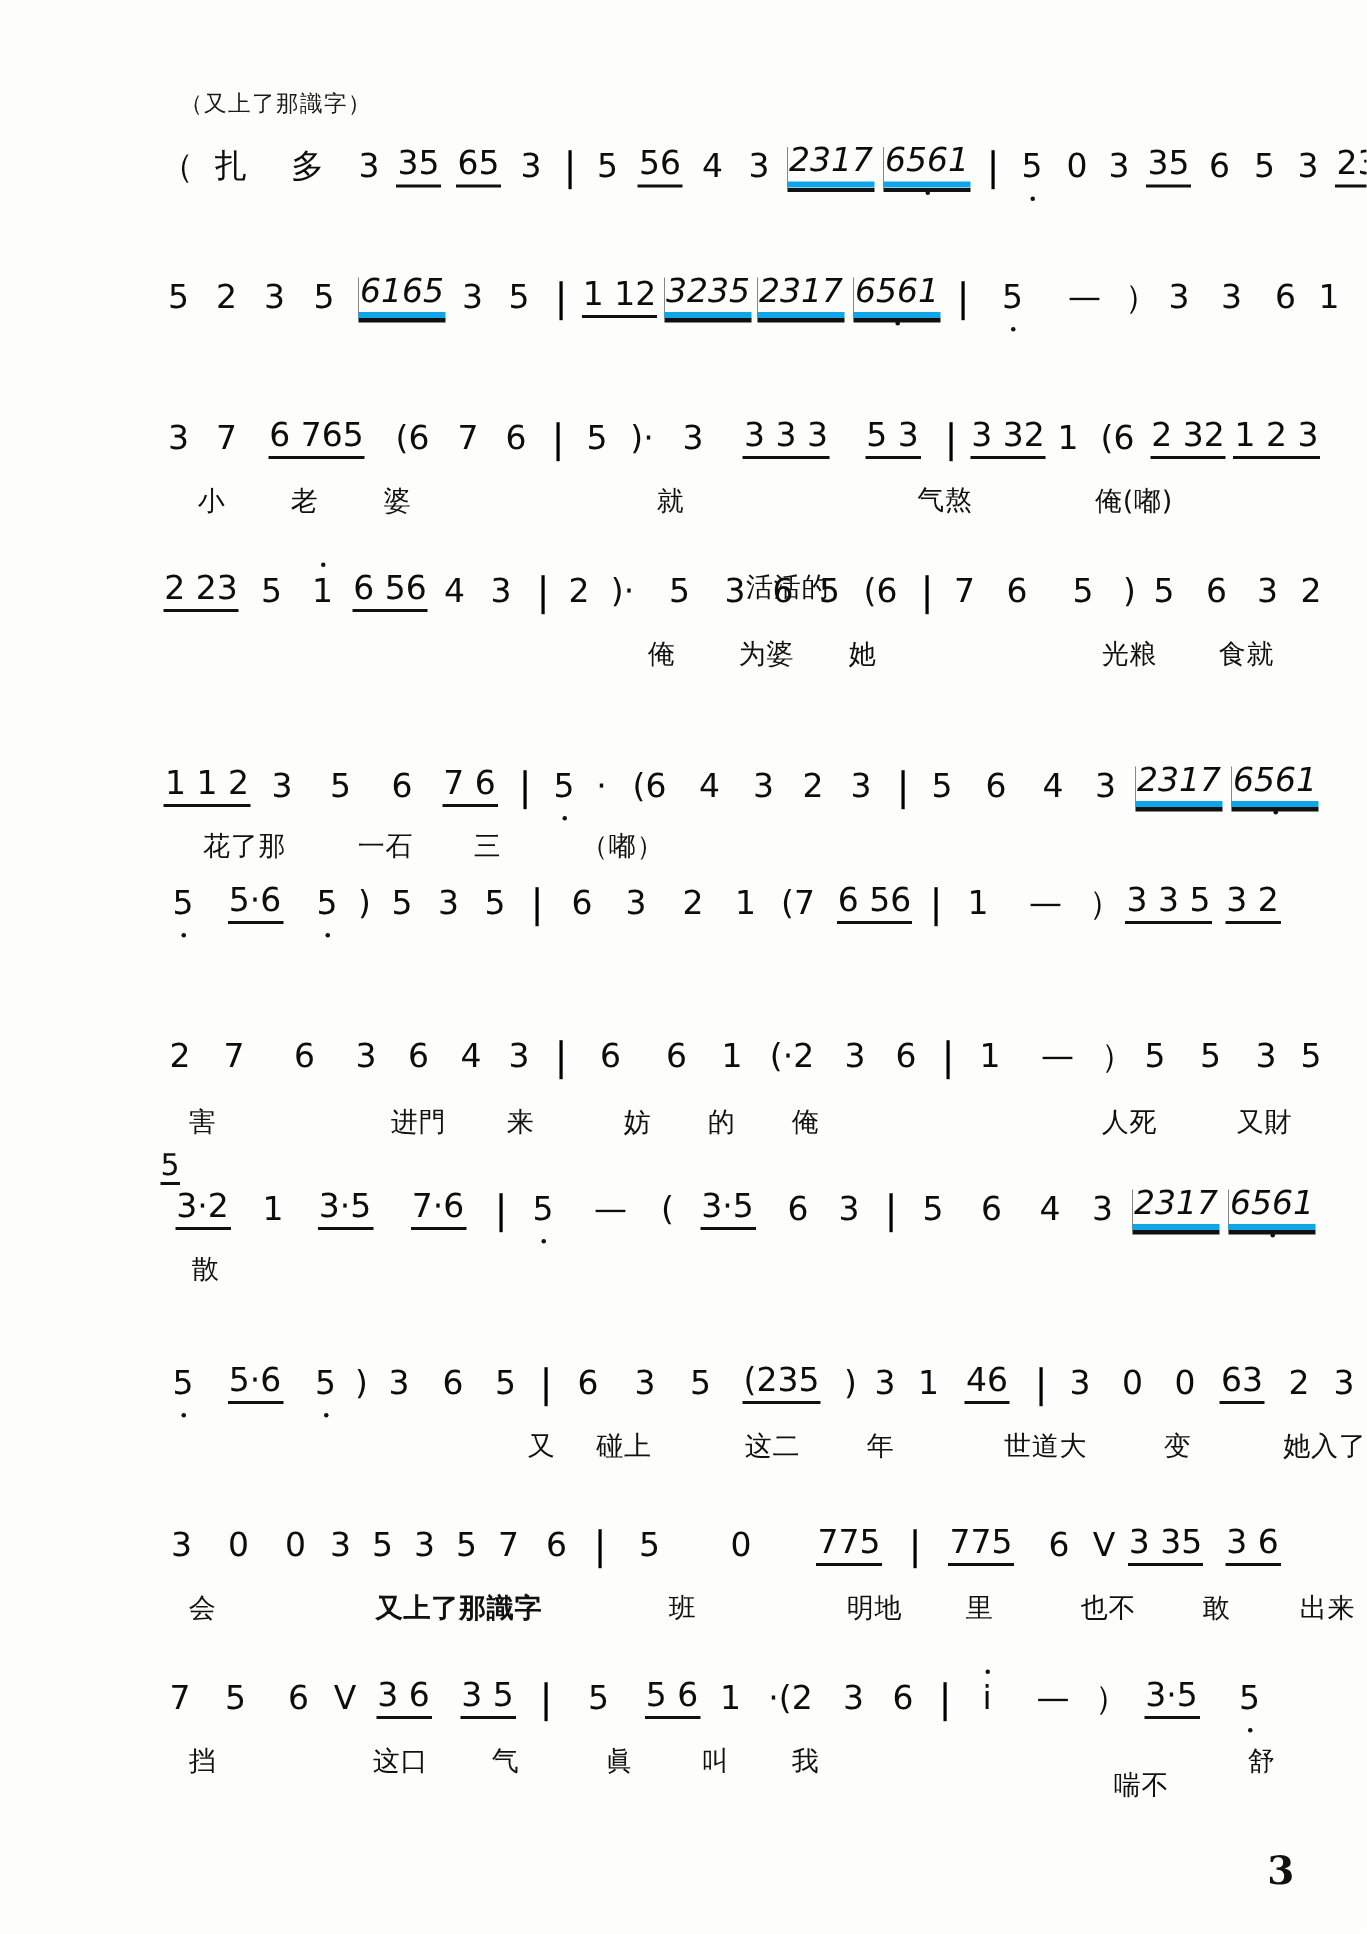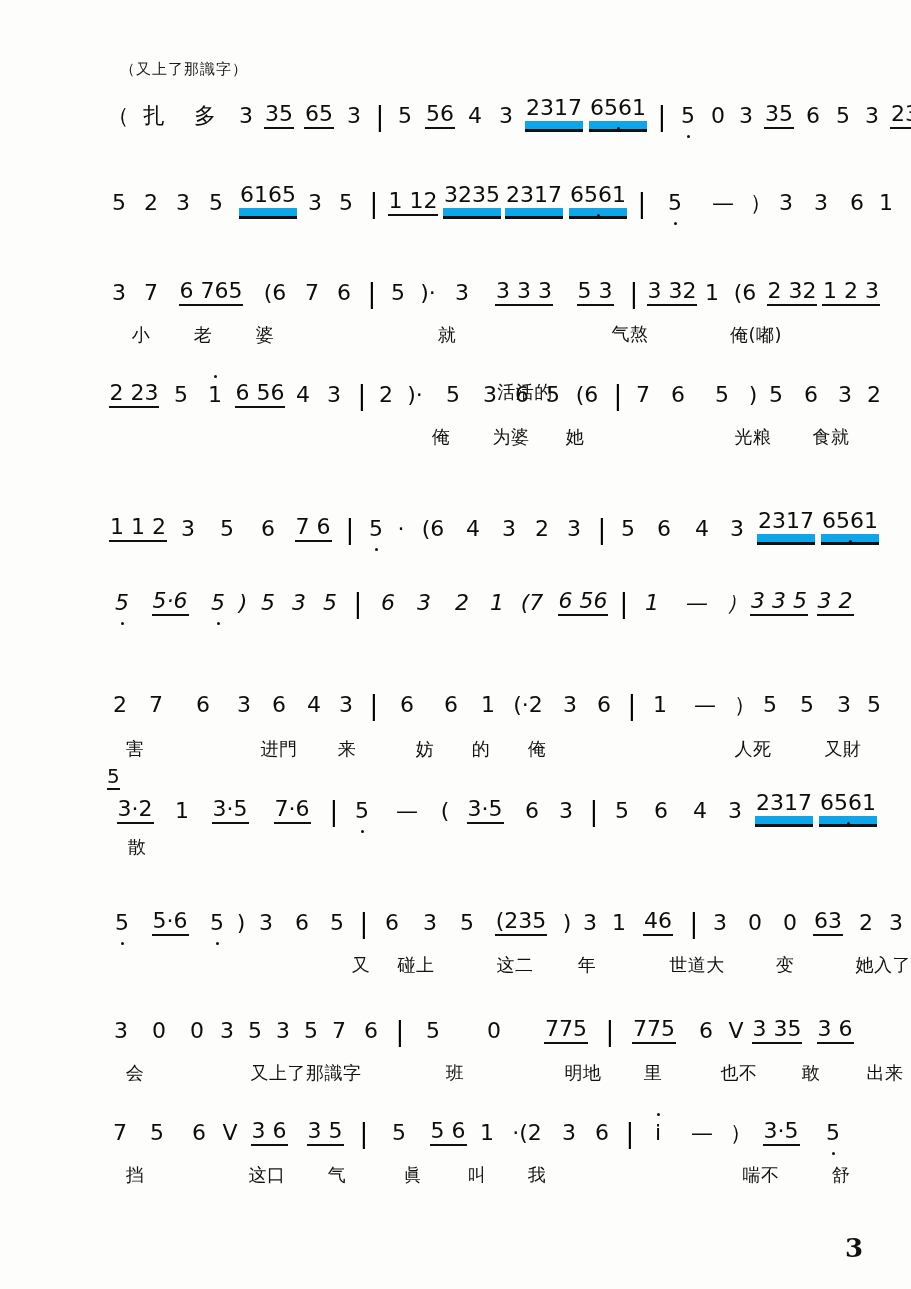--- a/index.html
+++ b/index.html
@@ -64,21 +64,21 @@
     font-weight: 400;
     color: #000;
   }
   .cell .glyph {
     display: inline-block;
     position: relative;
     padding: 0 1px;
   }
   
   .u1 { border-bottom: 2px solid #111; padding-bottom: 1px; }
-  .u2 { box-shadow: 0 3px 0 0 #111; border-bottom: 8px solid #0ea5e9; padding-bottom: 1px; }
+  .u2 { box-shadow: 0 3px 0 0 #111; border-bottom: 4px solid #0ea5e9; padding-bottom: 1px; font-style: italic; }
   
   .dotb::after {
     content: "";
     position: absolute;
     left: 50%;
     bottom: -9px;
     width: 3px;
     height: 3px;
     margin-left: -1.5px;
     background: #111;
@@ -175,22 +175,28 @@
         <div class="lyr-row">
           <span class="lyr" style="position: absolute; left: 316px; width: 40px; top: 2px;">俺</span>
           <span class="lyr" style="position: absolute; left: 370px; width: 72px; top: 2px;">为婆</span>
           <span class="lyr" style="position: absolute; left: 450px; width: 40px; top: 2px;">她</span>
           <span class="lyr" style="position: absolute; left: 612px; width: 72px; top: 2px;">光粮</span>
           <span class="lyr" style="position: absolute; left: 690px; width: 72px; top: 2px;">食就</span>
         </div>
       </div>
       <div class="system" style="top: 508px;">
         <div class="notes-row"><span class="cell" style="width: 66px;"><span class="glyph u1">1 1 2</span></span><span class="cell" style="width: 34px;"><span class="glyph">3</span></span><span class="cell" style="width: 44px;"><span class="glyph">5</span></span><span class="cell" style="width: 38px;"><span class="glyph">6</span></span><span class="cell" style="width: 52px;"><span class="glyph u1">7 6</span></span><span class="cell bar" style="width: 22px;"><span class="glyph">|</span></span><span class="cell" style="width: 30px;"><span class="glyph dotb">5</span></span><span class="cell" style="width: 20px;"><span class="glyph">·</span></span><span class="cell" style="width: 44px;"><span class="glyph">(6</span></span><span class="cell" style="width: 36px;"><span class="glyph">4</span></span><span class="cell" style="width: 36px;"><span class="glyph">3</span></span><span class="cell" style="width: 30px;"><span class="glyph">2</span></span><span class="cell" style="width: 34px;"><span class="glyph">3</span></span><span class="cell bar" style="width: 22px;"><span class="glyph">|</span></span><span class="cell" style="width: 30px;"><span class="glyph">5</span></span><span class="cell" style="width: 42px;"><span class="glyph">6</span></span><span class="cell" style="width: 34px;"><span class="glyph">4</span></span><span class="cell" style="width: 36px;"><span class="glyph">3</span></span><span class="cell" style="width: 62px;"><span class="glyph u2">2317</span></span><span class="cell" style="width: 66px;"><span class="glyph u2 dotb">6561</span></span></div>
-      </div>
-      <div class="system" style="top: 588px; font-style: italic;">
+        <div class="lyr-row">
+          <span class="lyr" style="position: absolute; left: 8px; width: 100px; top: 2px;">花了那</span>
+          <span class="lyr" style="position: absolute; left: 116px; width: 72px; top: 2px;">一石</span>
+          <span class="lyr" style="position: absolute; left: 200px; width: 40px; top: 2px;">三</span>
+          <span class="lyr" style="position: absolute; left: 262px; width: 96px; top: 2px;">（嘟）</span>
+        </div>
+      </div>
+      <div class="system" style="top: 588px;">
         <div class="notes-row"><span class="cell" style="width: 34px;"><span class="glyph dotb">5</span></span><span class="cell" style="width: 62px;"><span class="glyph u1">5·6</span></span><span class="cell" style="width: 34px;"><span class="glyph dotb">5</span></span><span class="cell" style="width: 16px;"><span class="glyph">)</span></span><span class="cell" style="width: 34px;"><span class="glyph">5</span></span><span class="cell" style="width: 28px;"><span class="glyph">3</span></span><span class="cell" style="width: 34px;"><span class="glyph">5</span></span><span class="cell bar" style="width: 22px;"><span class="glyph">|</span></span><span class="cell" style="width: 38px;"><span class="glyph">6</span></span><span class="cell" style="width: 34px;"><span class="glyph">3</span></span><span class="cell" style="width: 42px;"><span class="glyph">2</span></span><span class="cell" style="width: 28px;"><span class="glyph">1</span></span><span class="cell" style="width: 42px;"><span class="glyph">(7</span></span><span class="cell" style="width: 60px;"><span class="glyph u1">6 56</span></span><span class="cell bar" style="width: 22px;"><span class="glyph">|</span></span><span class="cell" style="width: 34px;"><span class="glyph">1</span></span><span class="cell" style="width: 56px;"><span class="glyph">—</span></span><span class="cell" style="width: 22px;"><span class="glyph">）</span></span><span class="cell" style="width: 64px;"><span class="glyph u1">3 3 5</span></span><span class="cell" style="width: 48px;"><span class="glyph u1">3 2</span></span></div>
       </div>
       <div class="system" style="top: 692px;">
         <div class="notes-row"><span class="cell" style="width: 30px;"><span class="glyph">2</span></span><span class="cell" style="width: 42px;"><span class="glyph">7</span></span><span class="cell" style="width: 52px;"><span class="glyph">6</span></span><span class="cell" style="width: 30px;"><span class="glyph">3</span></span><span class="cell" style="width: 40px;"><span class="glyph">6</span></span><span class="cell" style="width: 30px;"><span class="glyph">4</span></span><span class="cell" style="width: 34px;"><span class="glyph">3</span></span><span class="cell bar" style="width: 22px;"><span class="glyph">|</span></span><span class="cell" style="width: 44px;"><span class="glyph">6</span></span><span class="cell" style="width: 44px;"><span class="glyph">6</span></span><span class="cell" style="width: 30px;"><span class="glyph">1</span></span><span class="cell" style="width: 50px;"><span class="glyph">(·2</span></span><span class="cell" style="width: 34px;"><span class="glyph">3</span></span><span class="cell" style="width: 34px;"><span class="glyph">6</span></span><span class="cell bar" style="width: 22px;"><span class="glyph">|</span></span><span class="cell" style="width: 34px;"><span class="glyph">1</span></span><span class="cell" style="width: 56px;"><span class="glyph">—</span></span><span class="cell" style="width: 22px;"><span class="glyph">）</span></span><span class="cell" style="width: 30px;"><span class="glyph">5</span></span><span class="cell" style="width: 44px;"><span class="glyph">5</span></span><span class="cell" style="width: 30px;"><span class="glyph">3</span></span><span class="cell" style="width: 30px;"><span class="glyph">5</span></span></div>
         <div class="lyr-row">
           <span class="lyr" style="position: absolute; left: 10px; width: 40px; top: 2px;">害</span>
           <span class="lyr" style="position: absolute; left: 136px; width: 76px; top: 2px;">进門</span>
           <span class="lyr" style="position: absolute; left: 222px; width: 40px; top: 2px;">来</span>
           <span class="lyr" style="position: absolute; left: 300px; width: 40px; top: 2px;">妨</span>
           <span class="lyr" style="position: absolute; left: 356px; width: 40px; top: 2px;">的</span>
@@ -215,39 +221,39 @@
           <span class="lyr" style="position: absolute; left: 462px; width: 40px; top: 2px;">年</span>
           <span class="lyr" style="position: absolute; left: 540px; width: 104px; top: 2px;">世道大</span>
           <span class="lyr" style="position: absolute; left: 660px; width: 40px; top: 2px;">变</span>
           <span class="lyr" style="position: absolute; left: 716px; width: 180px; top: 2px;">她入了那妇救</span>
         </div>
       </div>
       <div class="system" style="top: 1016px;">
         <div class="notes-row"><span class="cell" style="width: 32px;"><span class="glyph">3</span></span><span class="cell" style="width: 44px;"><span class="glyph">0</span></span><span class="cell" style="width: 32px;"><span class="glyph">0</span></span><span class="cell" style="width: 28px;"><span class="glyph">3</span></span><span class="cell" style="width: 28px;"><span class="glyph">5</span></span><span class="cell" style="width: 28px;"><span class="glyph">3</span></span><span class="cell" style="width: 28px;"><span class="glyph">5</span></span><span class="cell" style="width: 28px;"><span class="glyph">7</span></span><span class="cell" style="width: 36px;"><span class="glyph">6</span></span><span class="cell bar" style="width: 22px;"><span class="glyph">|</span></span><span class="cell" style="width: 44px;"><span class="glyph">5</span></span><span class="cell" style="width: 78px;"><span class="glyph">0</span></span><span class="cell" style="width: 66px;"><span class="glyph u1">775</span></span><span class="cell bar" style="width: 22px;"><span class="glyph">|</span></span><span class="cell" style="width: 66px;"><span class="glyph u1">775</span></span><span class="cell" style="width: 38px;"><span class="glyph">6</span></span><span class="cell" style="width: 22px;"><span class="glyph">V</span></span><span class="cell" style="width: 60px;"><span class="glyph u1">3 35</span></span><span class="cell" style="width: 56px;"><span class="glyph u1">3 6</span></span></div>
         <div class="lyr-row">
           <span class="lyr" style="position: absolute; left: 10px; width: 40px; top: 2px;">会</span>
-          <span class="lyr" style="position: absolute; left: 96px; width: 210px; top: 2px;">又上了那識字</span>
+          <span class="lyr" style="position: absolute; left: 96px; width: 210px; top: 2px; font-weight: bold;">又上了那識字</span>
           <span class="lyr" style="position: absolute; left: 330px; width: 40px; top: 2px;">班</span>
           <span class="lyr" style="position: absolute; left: 440px; width: 76px; top: 2px;">明地</span>
           <span class="lyr" style="position: absolute; left: 528px; width: 40px; top: 2px;">里</span>
           <span class="lyr" style="position: absolute; left: 596px; width: 76px; top: 2px;">也不</span>
           <span class="lyr" style="position: absolute; left: 686px; width: 40px; top: 2px;">敢</span>
           <span class="lyr" style="position: absolute; left: 742px; width: 76px; top: 2px;">出来</span>
         </div>
       </div>
       <div class="system" style="top: 1118px;">
         <div class="notes-row"><span class="cell" style="width: 30px;"><span class="glyph">7</span></span><span class="cell" style="width: 44px;"><span class="glyph">5</span></span><span class="cell" style="width: 40px;"><span class="glyph">6</span></span><span class="cell" style="width: 22px;"><span class="glyph">V</span></span><span class="cell" style="width: 56px;"><span class="glyph u1">3 6</span></span><span class="cell" style="width: 56px;"><span class="glyph u1">3 5</span></span><span class="cell bar" style="width: 22px;"><span class="glyph">|</span></span><span class="cell" style="width: 48px;"><span class="glyph">5</span></span><span class="cell" style="width: 50px;"><span class="glyph u1">5 6</span></span><span class="cell" style="width: 28px;"><span class="glyph">1</span></span><span class="cell" style="width: 52px;"><span class="glyph">·(2</span></span><span class="cell" style="width: 32px;"><span class="glyph">3</span></span><span class="cell" style="width: 34px;"><span class="glyph">6</span></span><span class="cell bar" style="width: 22px;"><span class="glyph">|</span></span><span class="cell" style="width: 34px;"><span class="glyph dott">i</span></span><span class="cell" style="width: 54px;"><span class="glyph">—</span></span><span class="cell" style="width: 22px;"><span class="glyph">）</span></span><span class="cell" style="width: 60px;"><span class="glyph u1">3·5</span></span><span class="cell" style="width: 44px;"><span class="glyph dotb">5</span></span></div>
         <div class="lyr-row">
           <span class="lyr" style="position: absolute; left: 10px; width: 40px; top: 2px;">挡</span>
           <span class="lyr" style="position: absolute; left: 124px; width: 76px; top: 2px;">这口</span>
           <span class="lyr" style="position: absolute; left: 212px; width: 40px; top: 2px;">气</span>
           <span class="lyr" style="position: absolute; left: 288px; width: 40px; top: 2px;">眞</span>
           <span class="lyr" style="position: absolute; left: 352px; width: 40px; top: 2px;">叫</span>
           <span class="lyr" style="position: absolute; left: 412px; width: 40px; top: 2px;">我</span>
-          <span class="lyr" style="position: absolute; left: 618px; width: 76px; top: 2px;">喘不</span>
+          <span class="lyr" style="position: absolute; left: 618px; width: 76px; top: 18px;">喘不</span>
           <span class="lyr" style="position: absolute; left: 716px; width: 40px; top: 2px;">舒</span>
         </div>
       </div>
     </div>
 
 
   <div class="pagenum">3</div>
 </div>
 
 </body></html>

